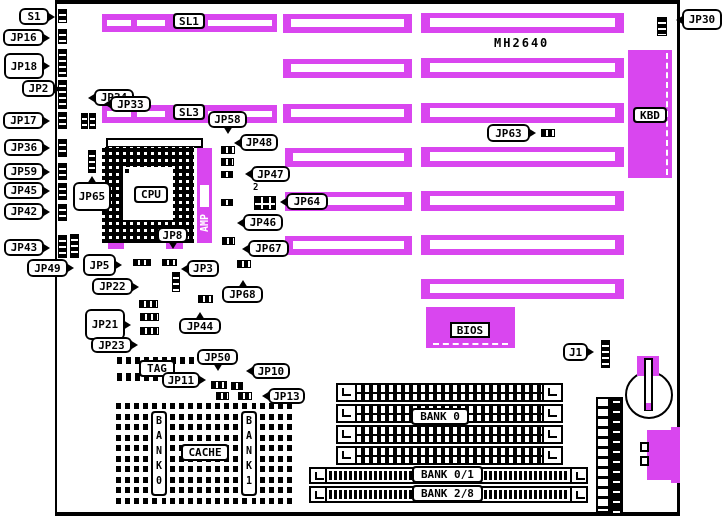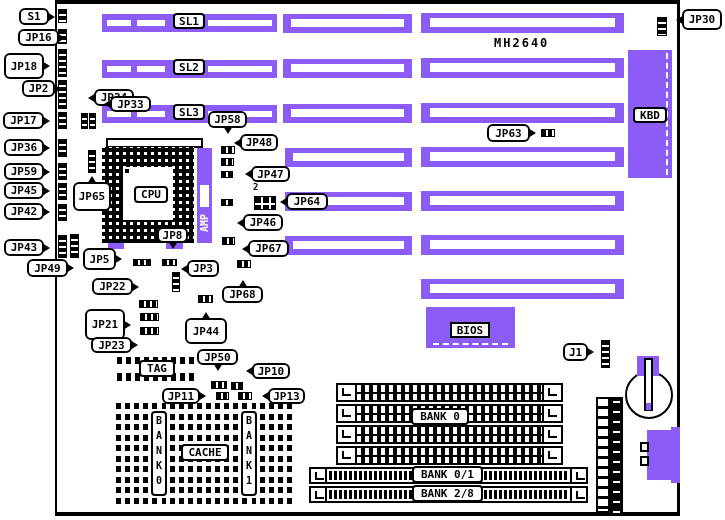--- a/index.html
+++ b/index.html
@@ -3,21 +3,21 @@
 <meta charset="utf-8">
 <style>
   html,body{margin:0;padding:0;background:#fff;}
   #canvas{position:relative;width:725px;height:520px;background:#fff;overflow:hidden;
           font-family:"DejaVu Sans Mono",monospace;}
   #canvas *{box-sizing:border-box;}
   
   .board-edge{position:absolute;left:55px;top:0;width:625px;height:516px;
     border-top:4px solid #000;border-right:3px solid #000;border-bottom:4px solid #000;border-left:2px solid #000;z-index:1;}
   
-  .bar{position:absolute;background:#8b5cf6;z-index:10;}
+  .bar{position:absolute;background:#d946ef;z-index:10;}
   .win{position:absolute;background:#fff;}
   
   .lbl{position:absolute;background:#fff;border:2px solid #000;border-radius:4px;
        display:flex;align-items:center;justify-content:center;
        font-weight:bold;font-size:11px;line-height:1;z-index:30;white-space:nowrap;}
   
   .co{position:absolute;background:#fff;border:2px solid #000;border-radius:6px;
       display:flex;align-items:center;justify-content:center;
       font-weight:bold;font-size:11px;line-height:1;z-index:40;white-space:nowrap;}
   .co::after{content:"";position:absolute;width:0;height:0;border:5px solid transparent;}
@@ -65,26 +65,20 @@
 
   <div class="board-edge"></div>
 
   <div class="free-text" style="left:494px;top:36px;font-size:12px;letter-spacing:2px">MH2640</div>
 
   <div class="bar" style="left:102px;top:14px;width:175px;height:18px">
     <div class="win" style="left:5px;top:6px;width:24px;height:6px"></div>
     <div class="win" style="left:35px;top:6px;width:28px;height:6px"></div>
     <div class="win" style="left:106px;top:6px;width:64px;height:6px"></div>
     <div class="lbl" style="left:71px;top:-1px;width:32px;height:16px">SL1</div>
-  </div>
-  <div class="bar" style="left:102px;top:60px;width:175px;height:18px">
-    <div class="win" style="left:5px;top:6px;width:24px;height:6px"></div>
-    <div class="win" style="left:35px;top:6px;width:28px;height:6px"></div>
-    <div class="win" style="left:106px;top:6px;width:64px;height:6px"></div>
-    <div class="lbl" style="left:71px;top:-1px;width:32px;height:16px">SL2</div>
   </div>
   <div class="bar" style="left:102px;top:105px;width:175px;height:18px">
     <div class="win" style="left:5px;top:6px;width:24px;height:6px"></div>
     <div class="win" style="left:35px;top:6px;width:28px;height:6px"></div>
     <div class="win" style="left:106px;top:6px;width:64px;height:6px"></div>
     <div class="lbl" style="left:71px;top:-1px;width:32px;height:16px">SL3</div>
   </div>
 
   <div class="bar" style="left:283px;top:14px;width:129px;height:19px">
       <div class="win" style="left:8px;top:5px;right:8px;bottom:6px"></div>
@@ -268,52 +262,52 @@
   <div class="bar" style="left:637px;top:356px;width:22px;height:20px;z-index:15"></div>
   <div style="position:absolute;left:644px;top:358px;width:9px;height:53px;background:#fff;border:2px solid #000;z-index:16"></div>
   <div class="bar" style="left:646px;top:403px;width:5px;height:7px;z-index:17"></div>
 
   <div class="bar" style="left:647px;top:430px;width:26px;height:50px;z-index:12"></div>
   <div class="bar" style="left:671px;top:427px;width:9px;height:56px;z-index:12"></div>
   <div style="position:absolute;left:640px;top:442px;width:9px;height:10px;background:#fff;border:2px solid #000;z-index:13"></div>
   <div style="position:absolute;left:640px;top:456px;width:9px;height:10px;background:#fff;border:2px solid #000;z-index:13"></div>
 
   <div class="co c-r" style="left:19px;top:8px;width:30px;height:17px">S1</div>
-  <div class="co c-r" style="left:18px;top:29px;width:41px;height:17px">JP16</div>
+  <div class="co c-r" style="left:3px;top:29px;width:41px;height:17px">JP16</div>
   <div class="co c-r" style="left:4px;top:53px;width:40px;height:26px">JP18</div>
   <div class="co c-r" style="left:22px;top:80px;width:33px;height:17px">JP2</div>
   <div class="co c-r" style="left:3px;top:112px;width:41px;height:17px">JP17</div>
   <div class="co c-r" style="left:4px;top:139px;width:40px;height:17px">JP36</div>
   <div class="co c-r" style="left:4px;top:163px;width:40px;height:17px">JP59</div>
   <div class="co c-r" style="left:4px;top:182px;width:40px;height:17px">JP45</div>
   <div class="co c-r" style="left:4px;top:203px;width:40px;height:17px">JP42</div>
   <div class="co c-r" style="left:4px;top:239px;width:40px;height:17px">JP43</div>
   <div class="co c-r" style="left:27px;top:259px;width:41px;height:18px">JP49</div>
 
   <div class="co c-l" style="left:94px;top:89px;width:40px;height:17px">JP34</div>
   <div class="co c-l" style="left:110px;top:96px;width:41px;height:16px">JP33</div>
   <div class="co c-u" style="left:73px;top:182px;width:38px;height:29px">JP65</div>
   <div class="co c-d" style="left:157px;top:227px;width:31px;height:16px">JP8</div>
-  <div class="co c-r" style="left:83px;top:248px;width:33px;height:22px">JP5</div>
+  <div class="co c-r" style="left:83px;top:254px;width:33px;height:22px">JP5</div>
   <div class="co c-l" style="left:187px;top:260px;width:32px;height:17px">JP3</div>
   <div class="co c-r" style="left:92px;top:278px;width:41px;height:17px">JP22</div>
   <div class="co c-r" style="left:85px;top:309px;width:40px;height:31px">JP21</div>
   <div class="co c-r" style="left:91px;top:337px;width:41px;height:16px">JP23</div>
-  <div class="co c-u" style="left:185px;top:318px;width:42px;height:26px">JP44</div>
+  <div class="co c-u" style="left:179px;top:318px;width:42px;height:16px">JP44</div>
   <div class="co c-u" style="left:222px;top:286px;width:41px;height:17px">JP68</div>
 
   <div class="co c-d" style="left:208px;top:111px;width:39px;height:17px">JP58</div>
   <div class="co c-l" style="left:240px;top:134px;width:38px;height:17px">JP48</div>
   <div class="co c-l" style="left:251px;top:166px;width:39px;height:16px">JP47</div>
   <div class="co c-l" style="left:286px;top:193px;width:42px;height:17px">JP64</div>
   <div class="co c-l" style="left:243px;top:214px;width:40px;height:17px">JP46</div>
   <div class="co c-l" style="left:248px;top:240px;width:41px;height:17px">JP67</div>
 
   <div class="co c-r" style="left:487px;top:124px;width:43px;height:18px">JP63</div>
   <div class="co c-l" style="left:682px;top:9px;width:40px;height:21px">JP30</div>
   <div class="co c-r" style="left:563px;top:343px;width:25px;height:18px">J1</div>
 
   <div class="co c-d" style="left:197px;top:349px;width:41px;height:16px">JP50</div>
   <div class="co c-l" style="left:252px;top:363px;width:38px;height:16px">JP10</div>
-  <div class="co c-r" style="left:162px;top:388px;width:38px;height:16px">JP11</div>
+  <div class="co c-r" style="left:162px;top:372px;width:38px;height:16px">JP11</div>
   <div class="co c-l" style="left:268px;top:388px;width:37px;height:16px">JP13</div>
 
 </div>
 
 </body></html>

